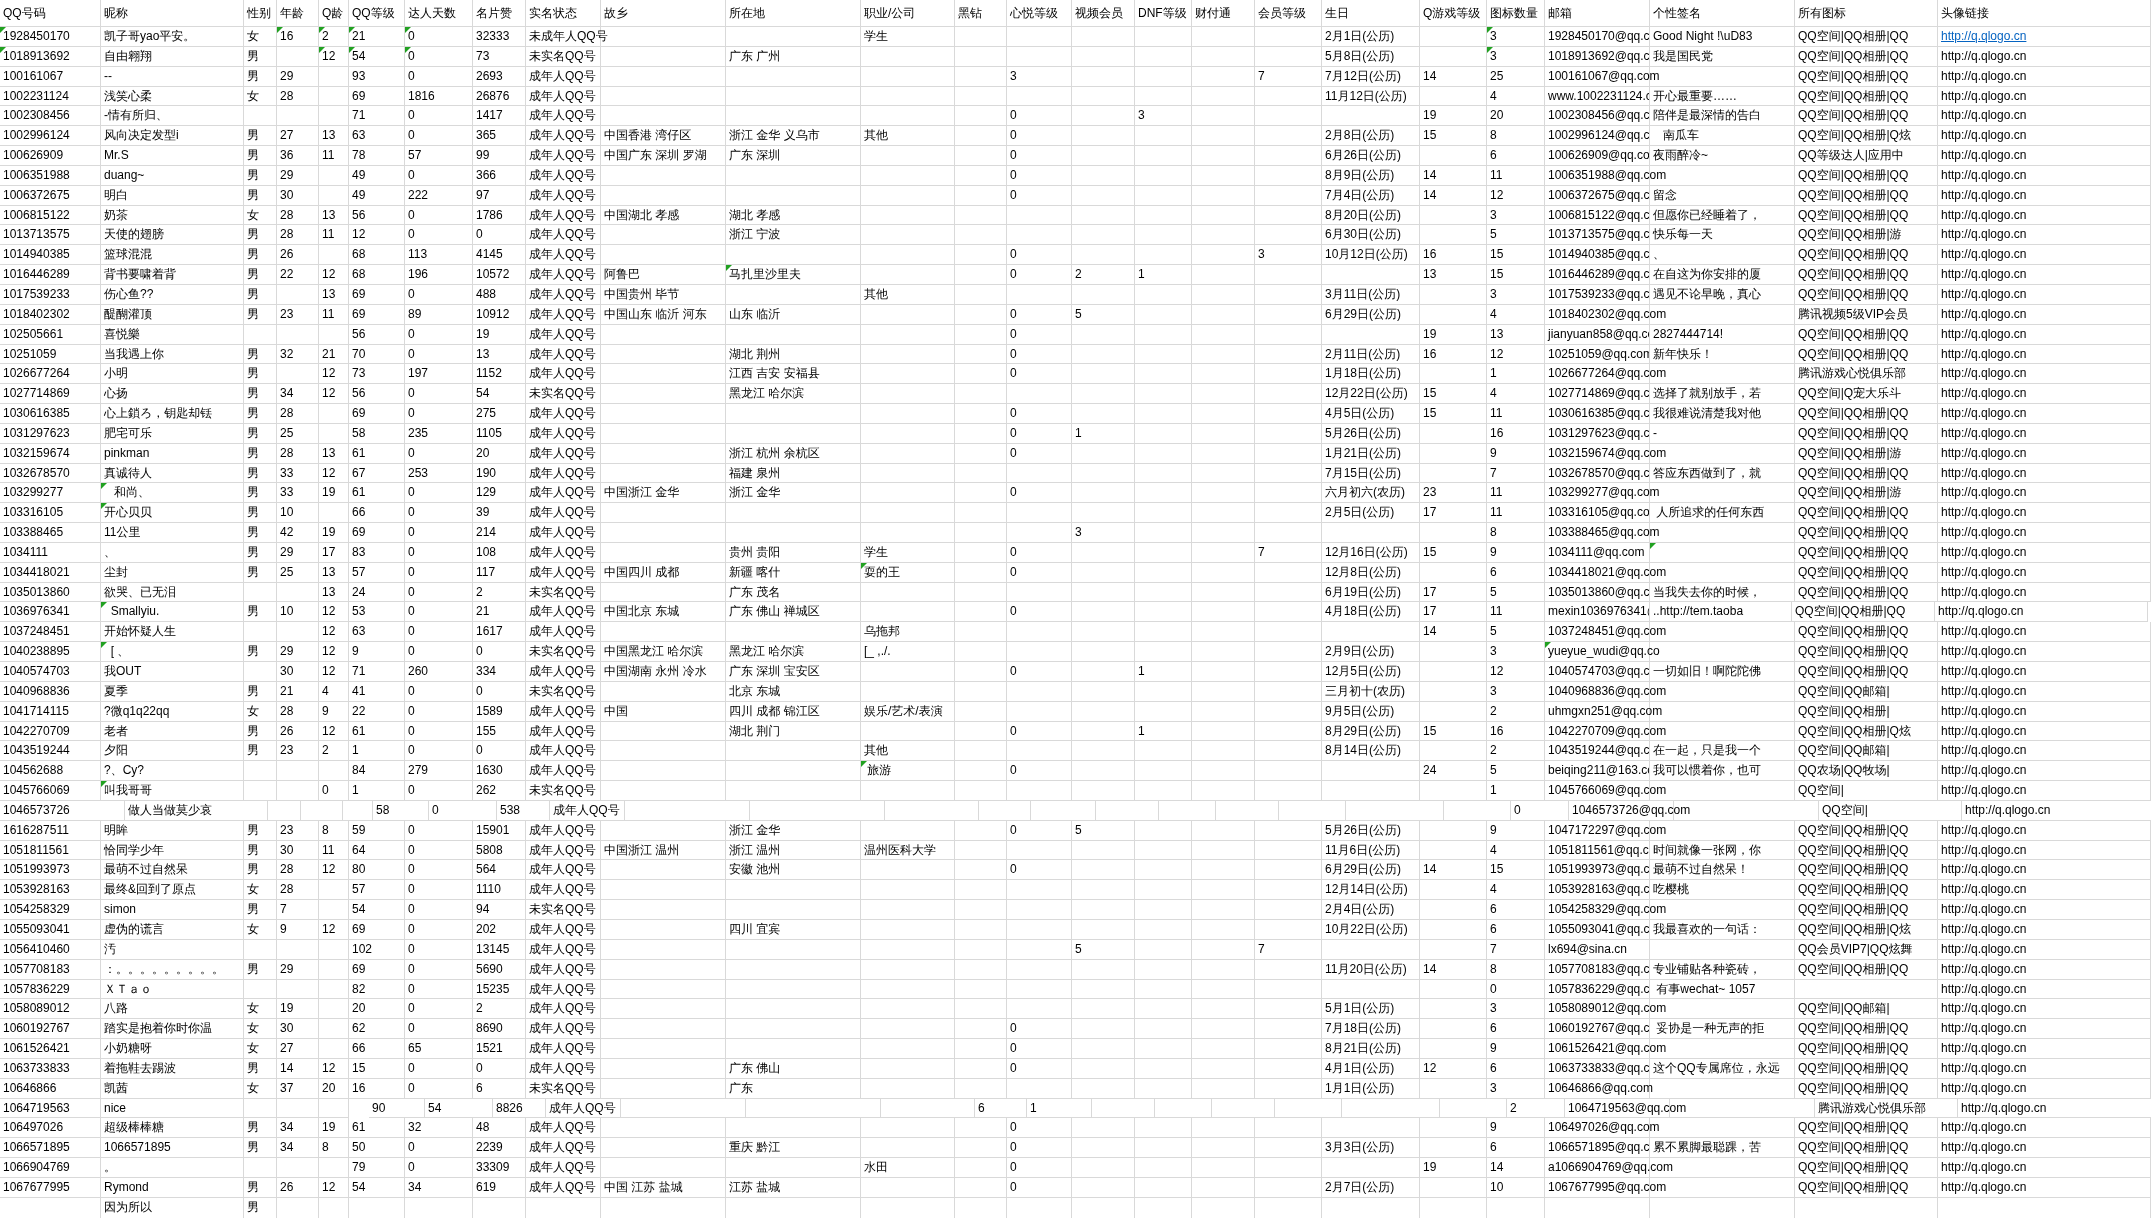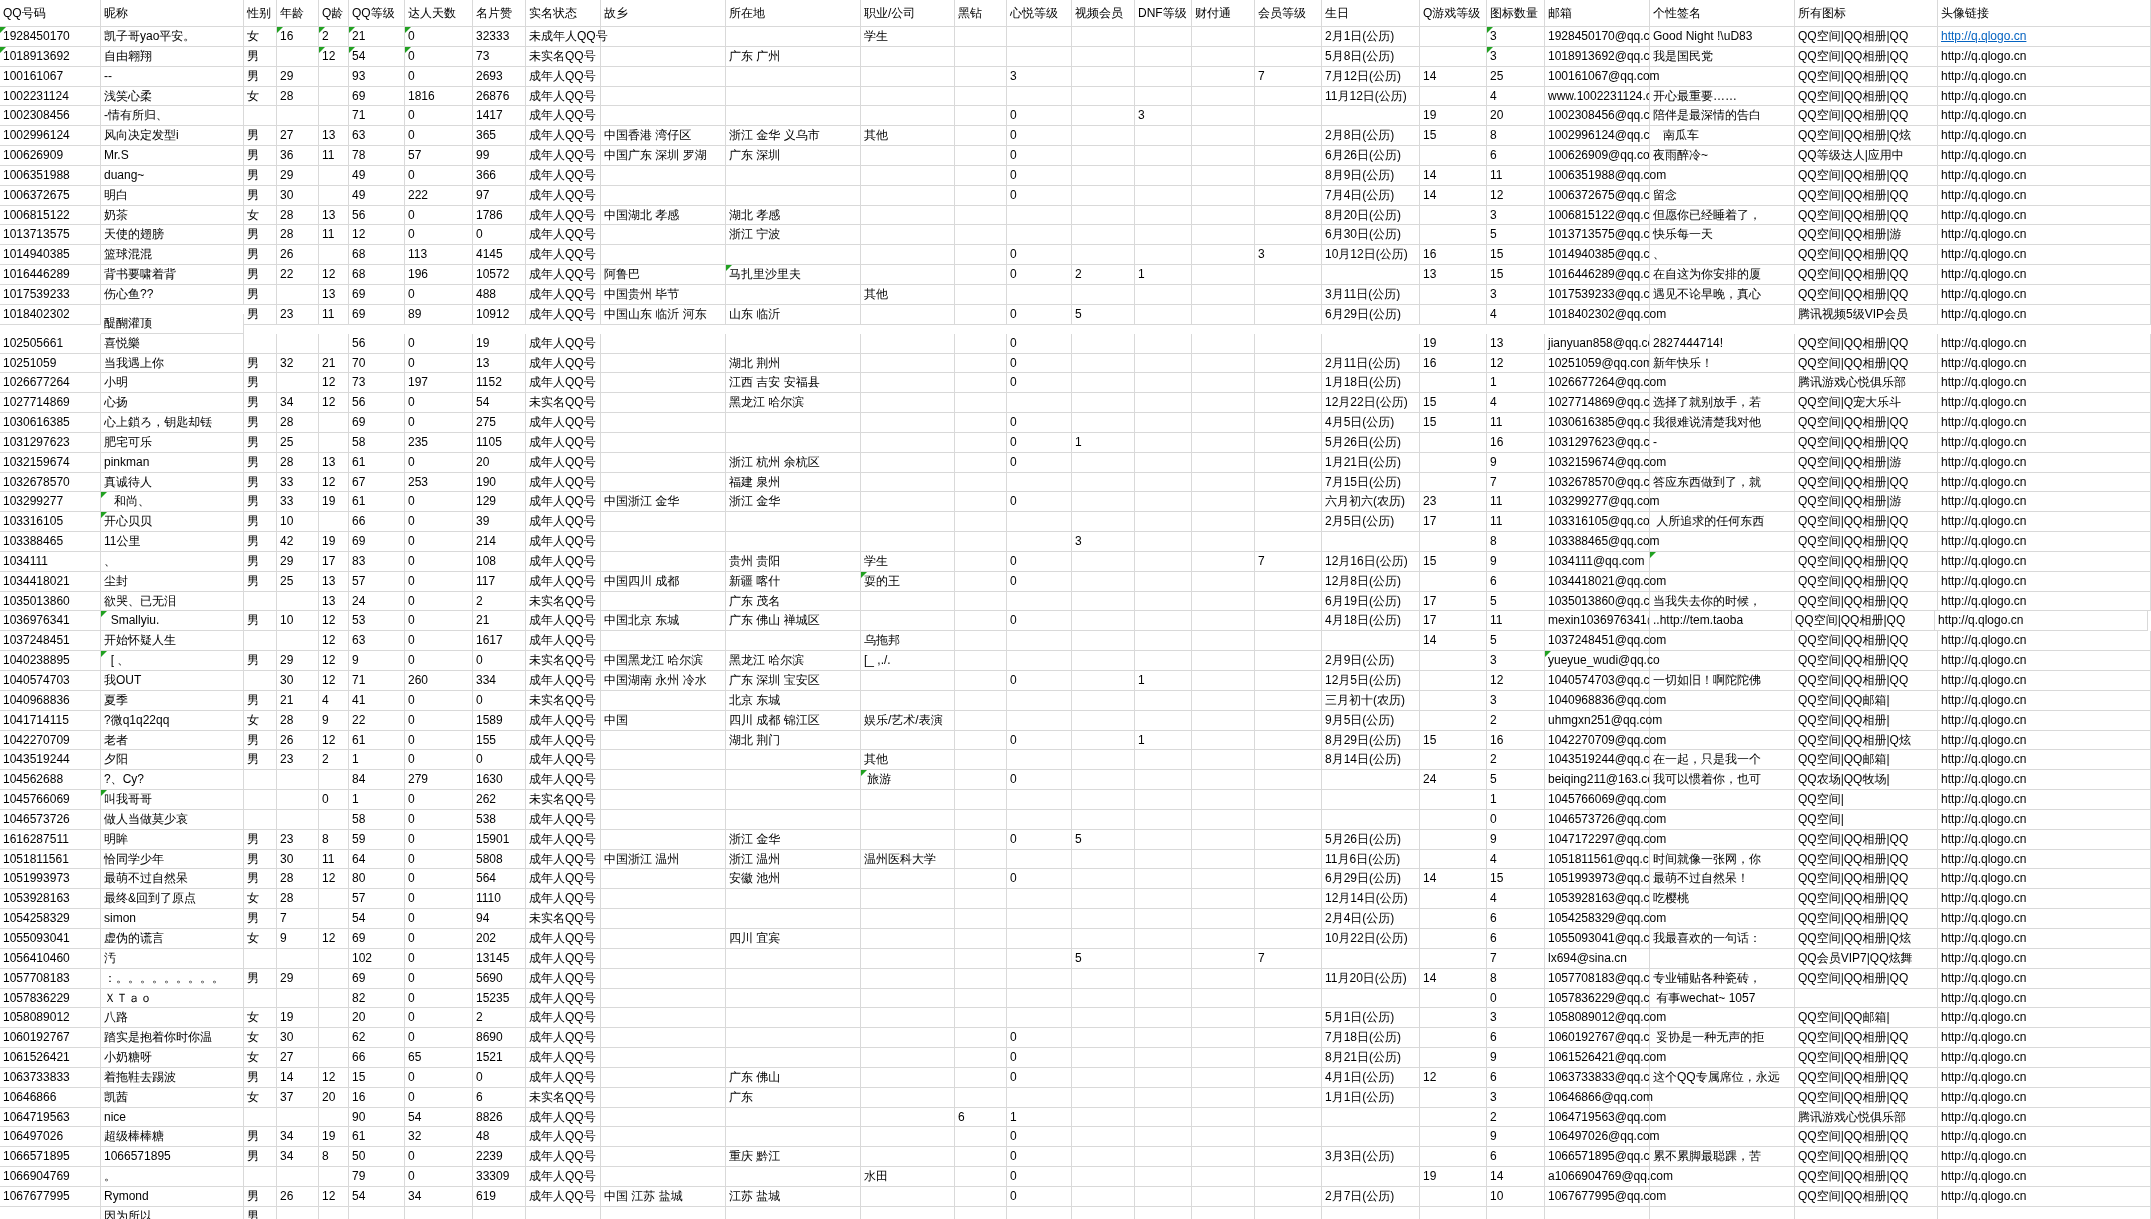--- a/index.html
+++ b/index.html
@@ -421,21 +421,21 @@
       <div class="cell ovf" style="width: 98px;">3月11日(公历)</div>
       <div class="cell" style="width: 67px;"></div>
       <div class="cell" style="width: 58px;">3</div>
       <div class="cell" style="width: 105px;">1017539233@qq.com</div>
       <div class="cell" style="width: 145px;">遇见不论早晚，真心</div>
       <div class="cell" style="width: 143px;">QQ空间|QQ相册|QQ</div>
       <div class="cell ovf" style="width: 213px;">http://q.qlogo.cn</div>
     </div>
     <div class="row">
       <div class="cell" style="width: 101px;">1018402302</div>
-      <div class="cell" style="width: 143px; margin-top: 9px;">醍醐灌顶</div>
+      <div class="cell" style="width: 143px;">醍醐灌顶</div>
       <div class="cell" style="width: 33px;">男</div>
       <div class="cell" style="width: 42px;">23</div>
       <div class="cell" style="width: 30px;">11</div>
       <div class="cell" style="width: 56px;">69</div>
       <div class="cell" style="width: 68px;">89</div>
       <div class="cell" style="width: 53px;">10912</div>
       <div class="cell" style="width: 75px;">成年人QQ号</div>
       <div class="cell" style="width: 125px;">中国山东 临沂 河东</div>
       <div class="cell ovf" style="width: 135px;">山东 临沂</div>
       <div class="cell" style="width: 94px;"></div>
@@ -1095,21 +1095,21 @@
       <div class="cell" style="width: 67px;"></div>
       <div class="cell" style="width: 98px;"></div>
       <div class="cell" style="width: 67px;"></div>
       <div class="cell" style="width: 58px;">1</div>
       <div class="cell ovf" style="width: 105px;">1045766069@qq.com</div>
       <div class="cell" style="width: 145px;"></div>
       <div class="cell" style="width: 143px;">QQ空间|</div>
       <div class="cell ovf" style="width: 213px;">http://q.qlogo.cn</div>
     </div>
     <div class="row">
-      <div class="cell" style="width: 101px;">1046573726</div>
+      <div class="cell" style="width: 125px;">1046573726</div>
       <div class="cell ovf" style="width: 143px;">做人当做莫少哀</div>
       <div class="cell" style="width: 33px;"></div>
       <div class="cell" style="width: 42px;"></div>
       <div class="cell" style="width: 30px;"></div>
       <div class="cell" style="width: 56px;">58</div>
       <div class="cell" style="width: 68px;">0</div>
       <div class="cell" style="width: 53px;">538</div>
       <div class="cell ovf" style="width: 75px;">成年人QQ号</div>
       <div class="cell" style="width: 125px;"></div>
       <div class="cell" style="width: 135px;"></div>
@@ -1505,21 +1505,21 @@
       <div class="cell" style="width: 145px;"></div>
       <div class="cell" style="width: 143px;">QQ空间|QQ相册|QQ</div>
       <div class="cell ovf" style="width: 213px;">http://q.qlogo.cn</div>
     </div>
     <div class="row">
       <div class="cell" style="width: 101px;">1064719563</div>
       <div class="cell ovf" style="width: 143px;">nice</div>
       <div class="cell" style="width: 33px;"></div>
       <div class="cell" style="width: 42px;"></div>
       <div class="cell" style="width: 30px;"></div>
-      <div class="cell" style="width: 56px;">90</div>
+      <div class="cell" style="width: 56px; margin-left: 20px;">90</div>
       <div class="cell" style="width: 68px;">54</div>
       <div class="cell" style="width: 53px;">8826</div>
       <div class="cell ovf" style="width: 75px;">成年人QQ号</div>
       <div class="cell" style="width: 125px;"></div>
       <div class="cell" style="width: 135px;"></div>
       <div class="cell" style="width: 94px;"></div>
       <div class="cell" style="width: 52px;">6</div>
       <div class="cell ovf" style="width: 65px;">1</div>
       <div class="cell" style="width: 63px;"></div>
       <div class="cell" style="width: 57px;"></div>

